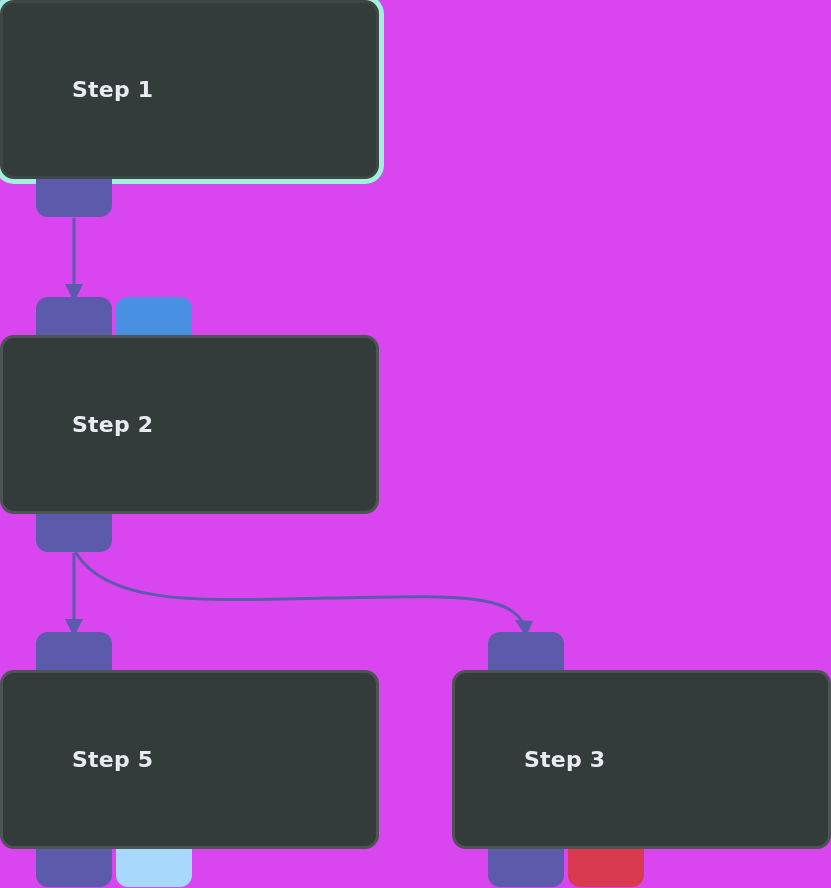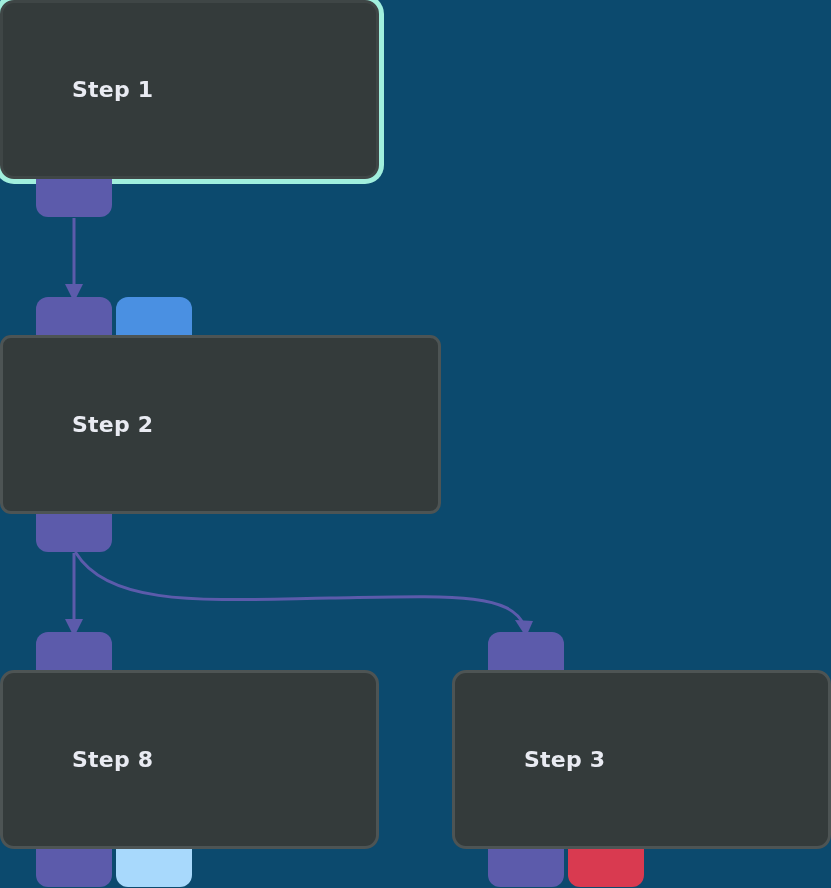--- a/index.html
+++ b/index.html
@@ -8,21 +8,21 @@
     padding: 0;
     background: #000000;
   }
   body {
     font-family: "DejaVu Sans", "Liberation Sans", sans-serif;
   }
   #canvas {
     position: relative;
     width: 831px;
     height: 888px;
-    background: #0c4a6e;
+    background: #d946ef;
     overflow: hidden;
   }
   
   #edges {
     position: absolute;
     left: 0;
     top: 0;
     width: 831px;
     height: 888px;
     pointer-events: none;
@@ -93,31 +93,31 @@
 
   <div class="node selected" style="left:0px; top:0px; width:379px; height:179px;">
     <span class="node-label">Step 1</span>
   </div>
 
   <div class="port input" style="left:36px; top:297px; background:#5c5bab;"></div>
   <div class="port input" style="left:116px; top:297px; background:#4a90e2;"></div>
 
   <div class="port output" style="left:36px; top:514px; background:#5c5bab;"></div>
 
-  <div class="node unselected" style="left:0px; top:335px; width:441px; height:179px;border-radius:11px;">
+  <div class="node unselected" style="left:0px; top:335px; width:379px; height:179px;">
     <span class="node-label">Step 2</span>
   </div>
 
   <div class="port input" style="left:36px; top:632px; background:#5c5bab;"></div>
 
   <div class="port output" style="left:36px; top:849px; background:#5c5bab;"></div>
   <div class="port output" style="left:116px; top:849px; background:#a8d9fc;"></div>
 
   <div class="node unselected" style="left:0px; top:670px; width:379px; height:179px;">
-    <span class="node-label">Step 8</span>
+    <span class="node-label">Step 5</span>
   </div>
 
   <div class="port input" style="left:488px; top:632px; background:#5c5bab;"></div>
 
   <div class="port output" style="left:488px; top:849px; background:#5c5bab;"></div>
   <div class="port output" style="left:568px; top:849px; background:#d93a50;"></div>
 
   <div class="node unselected" style="left:452px; top:670px; width:379px; height:179px;">
     <span class="node-label">Step 3</span>
   </div>

